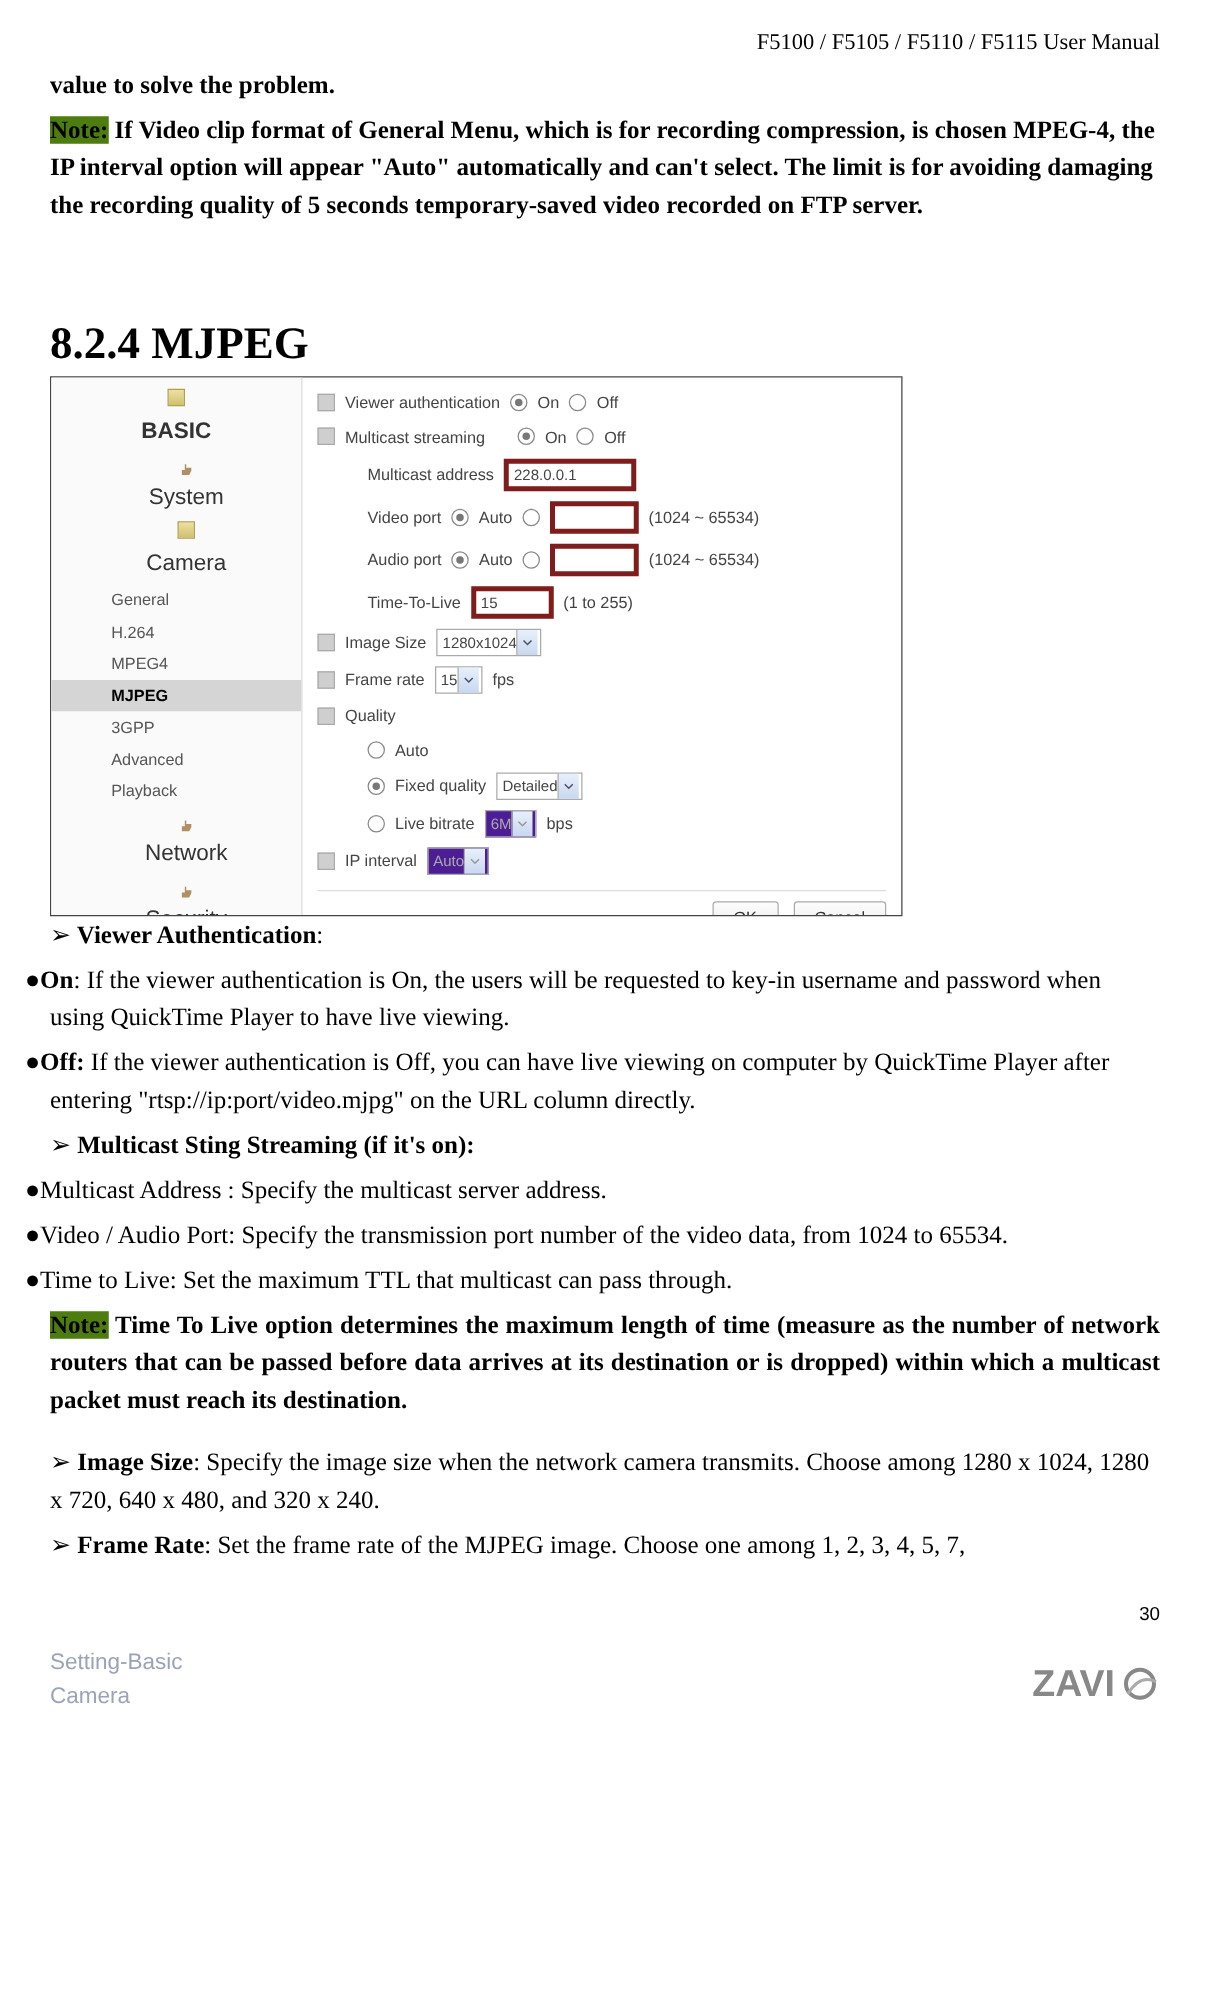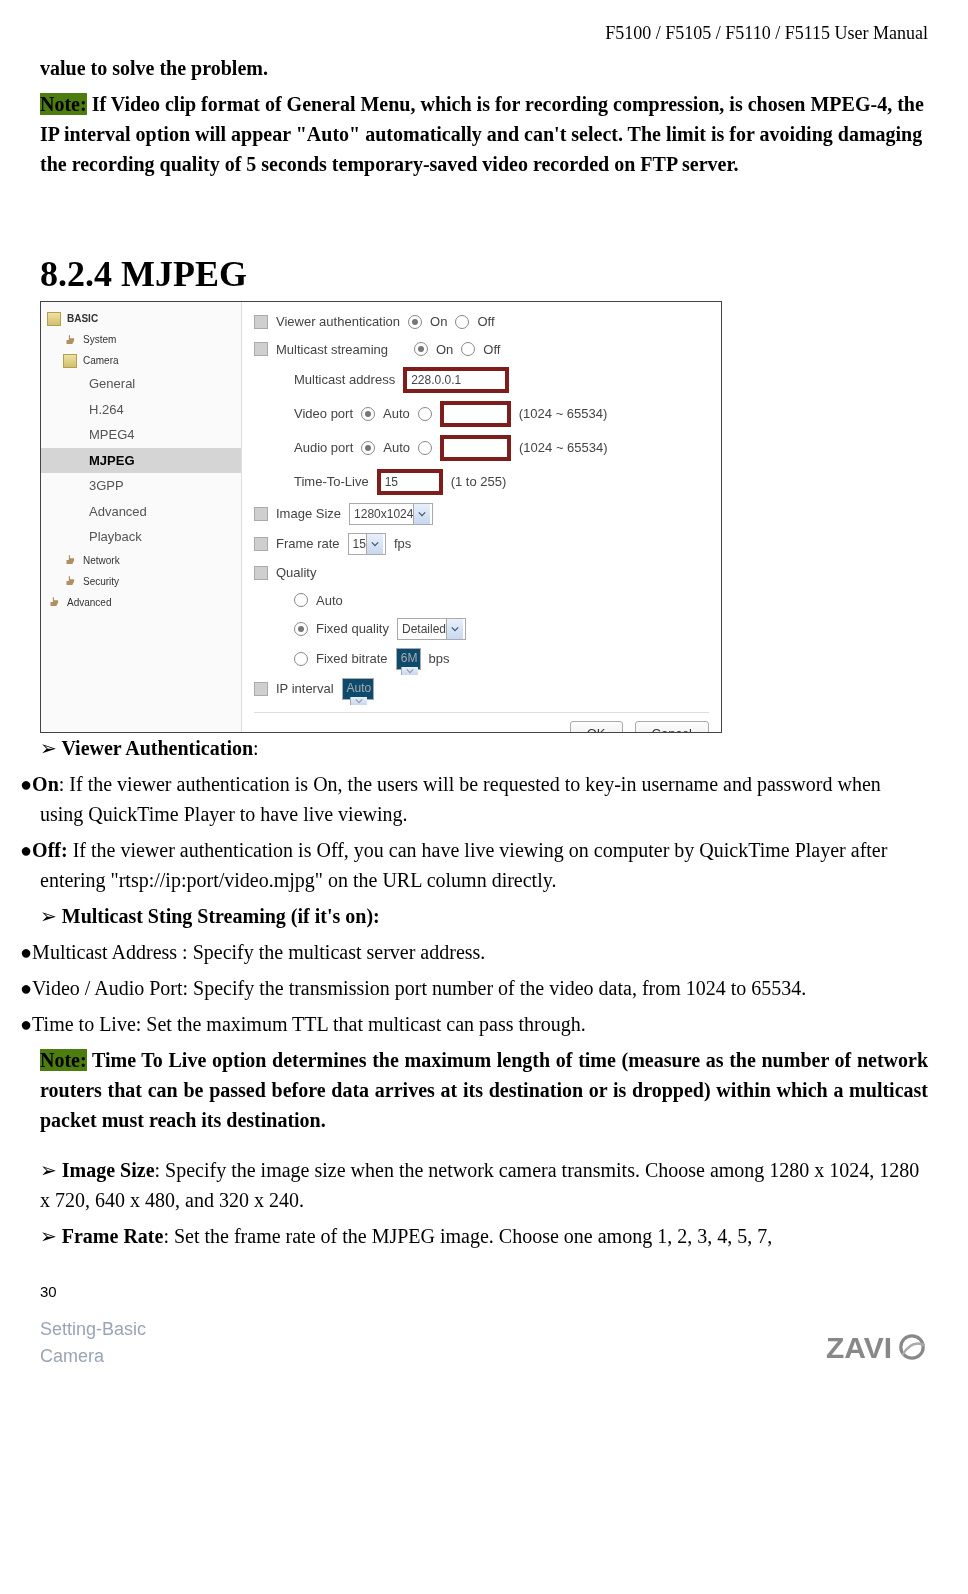--- a/index.html
+++ b/index.html
@@ -49,22 +49,23 @@
     width: 200px;
     border-right: 1px solid #ddd;
     padding-top: 6px;
     background: #fafafa;
   }
   .ss-group {
     display: flex;
     align-items: center;
     gap: 6px;
     padding: 3px 6px;
-    font-size: 10px;
+    font-size: 18px;
     color: #333;
+    flex-direction: column;
   }
   .ss-sub {
     padding: 3px 6px 3px 48px;
     font-size: 13px;
     color: #555;
   }
   .ss-sub-active {
     background: #d5d5d5;
     font-weight: bold;
     color: #000;
@@ -125,21 +126,21 @@
   .ss-select {
     border: 1px solid #aaa;
     height: 20px;
     padding: 0 2px 0 4px;
     font-size: 12px;
     background: #fff;
     display: inline-flex;
     align-items: center;
     gap: 0;
   }
-  .ss-select.disabled { background: #0c4a6e; color: #aaa; flex-direction: column; }
+  .ss-select.disabled { background: #4c1d95; color: #aaa; }
   .ss-select-btn {
     background: linear-gradient(#e8f0fb,#c8d8f0);
     border-left: 1px solid #aaa;
     width: 16px;
     height: 100%;
     display: inline-flex;
     align-items: center;
     justify-content: center;
   }
   .ss-select-btn svg { width: 8px; height: 8px; }
@@ -160,21 +161,21 @@
     gap: 12px;
     justify-content: flex-end;
   }
 
   .tri { font-family: Arial, sans-serif; }
   .bullet-item {
     margin-left: 58px;
     text-indent: -20px;
   }
   .page-num {
-    text-align: left;
+    text-align: right;
     font-family: Arial, sans-serif;
     font-size: 15px;
     margin-top: 30px;
   }
   .footer {
     position: relative;
     margin-top: 16px;
     height: 50px;
   }
   .footer-left {
@@ -342,21 +343,21 @@
         <span>Detailed</span>
         <span class="ss-select-btn">
               <svg viewBox="0 0 10 10">
                 <path d="M1 3l4 4 4-4" fill="none" stroke="#456" stroke-width="1.5"></path>
               </svg>
             </span>
       </span>
     </div>
     <div class="ss-row ss-indent">
       <span class="ss-radio"></span>
-      <span>Fixed bitrate</span>
+      <span>Live bitrate</span>
       <span class="ss-select disabled">
         <span>6M</span>
         <span class="ss-select-btn">
               <svg viewBox="0 0 10 10">
                 <path d="M1 3l4 4 4-4" fill="none" stroke="#999" stroke-width="1.5"></path>
               </svg>
             </span>
       </span>
       <span>bps</span>
     </div>

